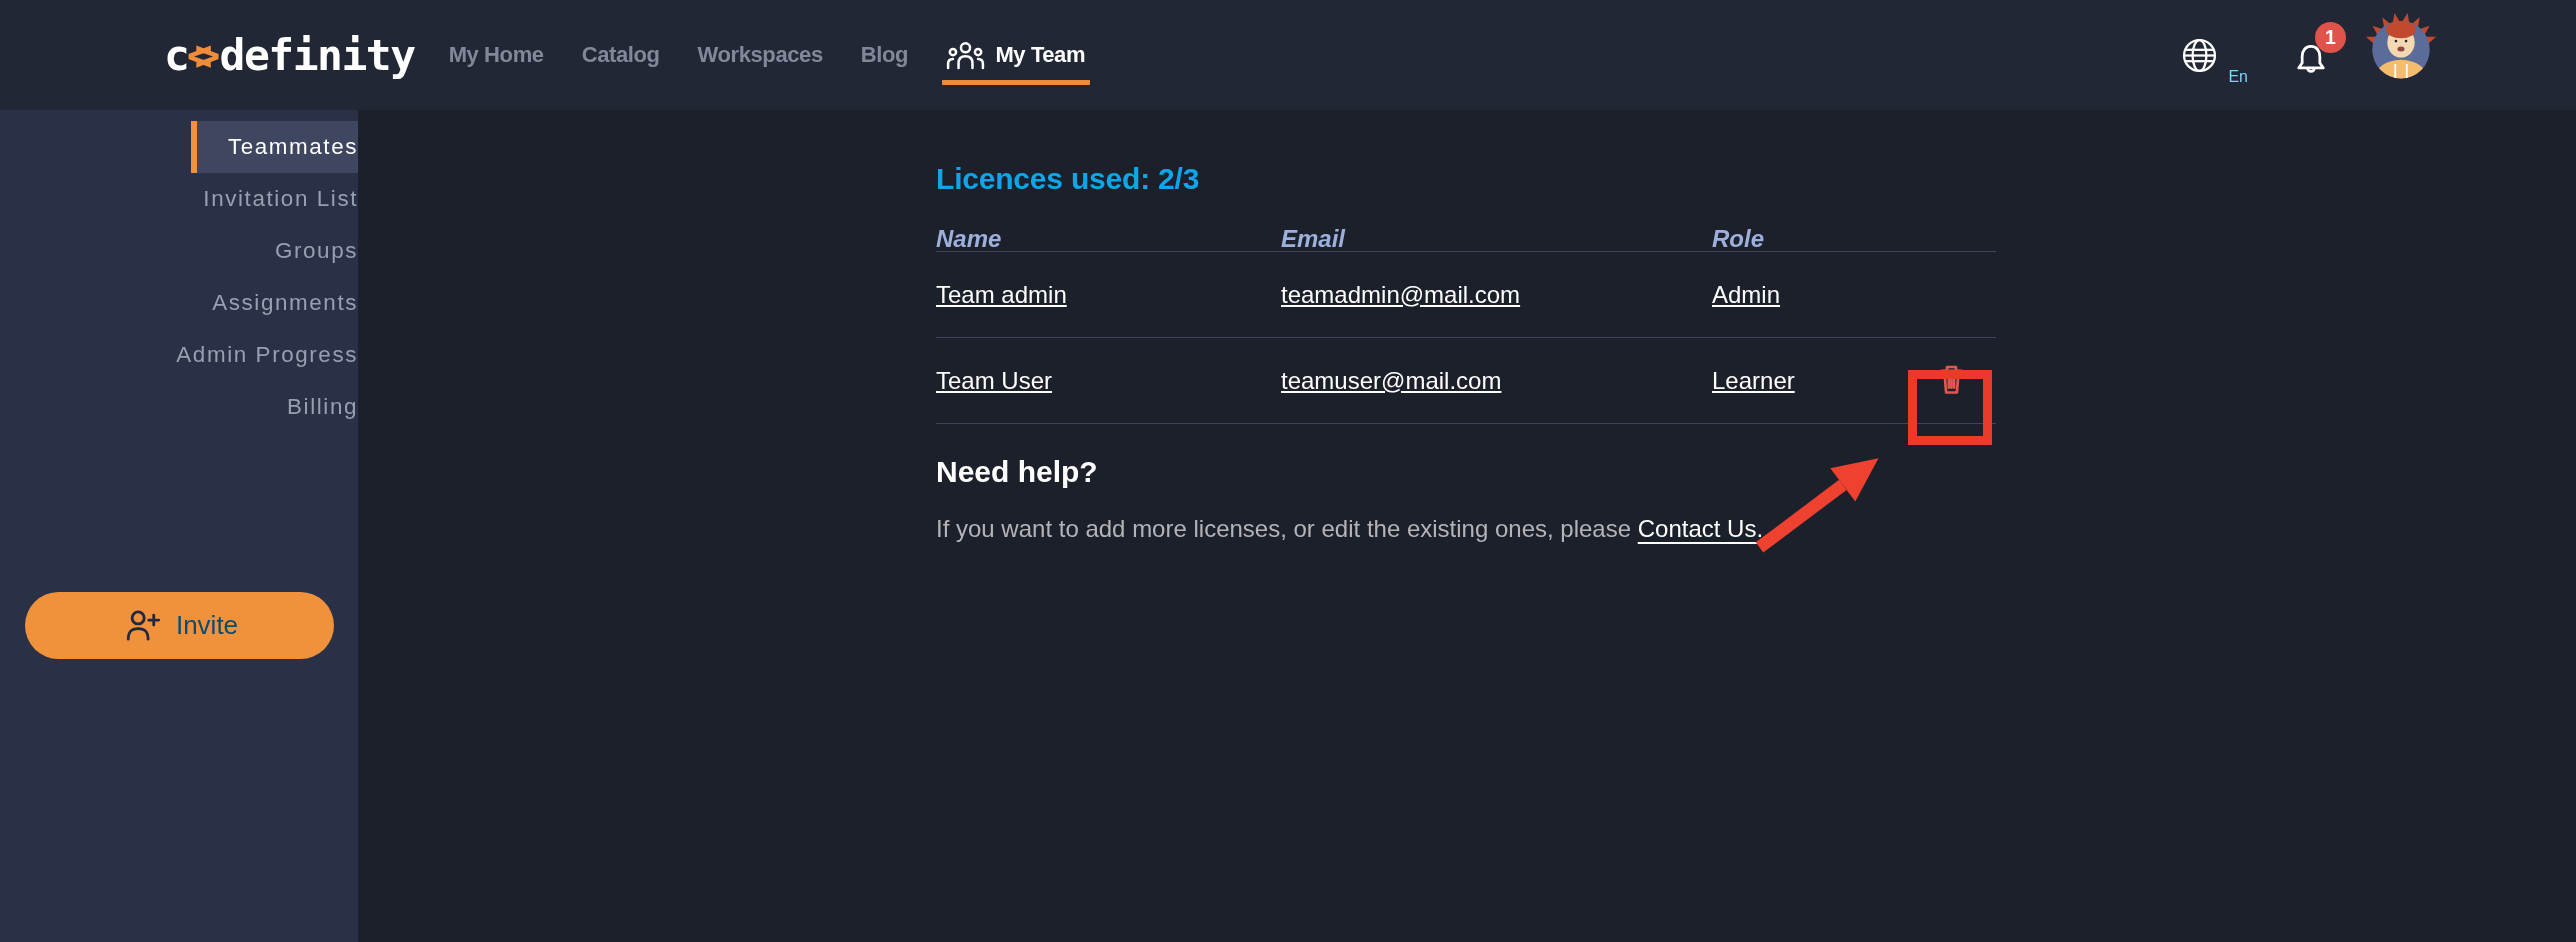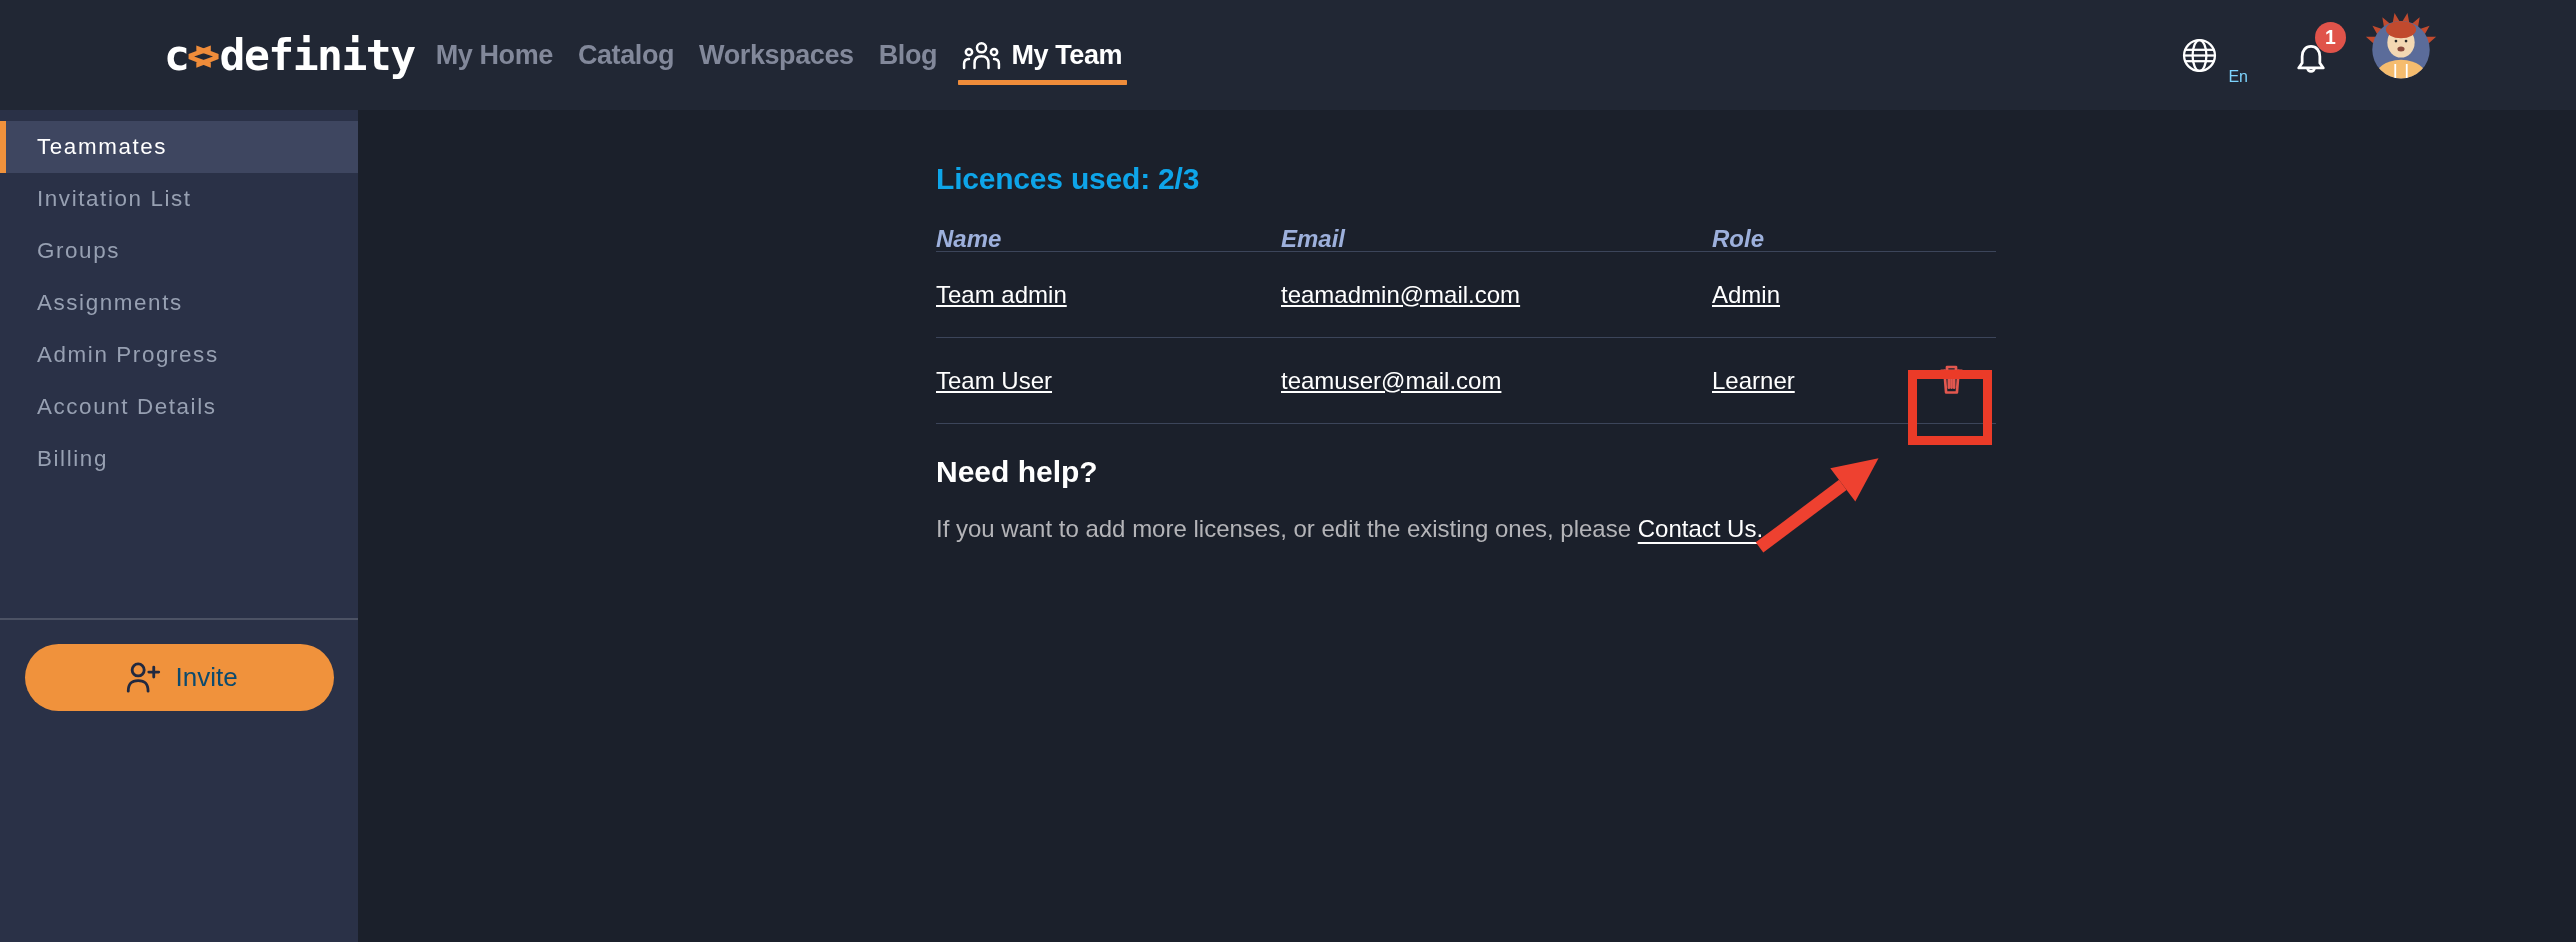--- a/index.html
+++ b/index.html
@@ -12,22 +12,22 @@
   .navbar {
     position:absolute; top:0; left:0; width:2576px; height:110px;
     background:#212734; display:flex; align-items:center; padding:0 145px 0 164px;
     z-index:5;
   }
   .logo { display:flex; align-items:center; cursor:pointer;
     font-family:"DejaVu Sans Mono", monospace; font-weight:bold; font-size:43px;
     color:#ffffff; letter-spacing:-1.5px; }
   .logo .angle { color:#ef8c3a; letter-spacing:-0.42em; margin-right:0.40em; margin-left:-0.04em; font-weight:bold; }
   .nav-links { display:flex; align-items:center; gap:25px; margin-left:21px; height:100%; }
-  .nav-link { color:#82889a; font-size:27px; font-weight:bold; letter-spacing:-0.4px;
-    text-decoration:none; cursor:pointer; display:flex; align-items:center; height:100%; position:relative; }
+  .nav-link { color:#82889a; font-size:22px; font-weight:bold; letter-spacing:-0.4px;
+    text-decoration:none; cursor:pointer; display:flex; align-items:center; height:100%; position:relative;margin-left:13px; }
   .nav-link.active { color:#ffffff; gap:10.4px; }
   .nav-link.active .underline {
     position:absolute; left:-4.5px; right:-4.5px; bottom:25px; height:5.2px; background:#ef8c3a; border-radius:0.7px; }
   .nav-link .people-icon { width:39px; height:31px; display:block; }
 
   .nav-right { margin-left:auto; display:flex; align-items:center; }
   .lang-switch { display:flex; align-items:center; gap:9px; cursor:pointer; }
   .lang-switch .globe { width:39px; height:39px; display:block; }
   .lang-label { color:#7dd3fc; font-size:16px;margin-top:44px; }
   .bell-wrap { position:relative; margin-left:43px; cursor:pointer; width:40px; height:39px; }
@@ -35,21 +35,21 @@
   .badge {
     position:absolute; top:-13.4px; right:-15px; width:31px; height:31px; border-radius:50%;
     background:#e0534a; color:#fff; font-size:19.4px; font-weight:bold;
     display:flex; align-items:center; justify-content:center; }
   .avatar { width:61px; height:61px; margin-left:39px; cursor:pointer; position:relative; }
   .avatar svg { width:72px; height:79px; position:absolute; left:-5.2px; top:-16.4px; overflow:visible; }
 
   
   .sidebar {
     position:absolute; top:110px; left:0; width:358px; height:832px;
-    background:#2a3147; padding-top:11.2px; display:flex; flex-direction:column;
+    background:#2a3147; padding-top:11.2px; display:flex; flex-direction:column;align-items:flex-end;
   }
   .side-item {
     height:52px; display:flex; align-items:center; padding-left:31px;
     color:#97a0b2; font-size:22.4px; letter-spacing:1.6px; cursor:pointer;
     border-left:6px solid transparent;
   }
   .side-item.active { background:#3e4660; border-left:6px solid #f0923c; color:#ffffff; }
   .side-divider { height:1.5px; background:rgba(255,255,255,0.16); margin-top:133px; }
   .invite-btn {
     margin:24px 24px 0 24.6px; height:67px; width:309px; border:none; border-radius:34px;
@@ -168,23 +168,20 @@
     <div class="side-item">
         <span>Groups</span>
       </div>
     <div class="side-item">
         <span>Assignments</span>
       </div>
     <div class="side-item">
         <span>Admin Progress</span>
       </div>
     <div class="side-item">
-        <span>Account Details</span>
-      </div>
-    <div class="side-item">
         <span>Billing</span>
       </div>
     <div class="side-divider"></div>
     <button class="invite-btn">
       <svg viewBox="0 0 56 48" fill="none" stroke="#212940" stroke-width="4" stroke-linecap="round">
         <circle cx="24" cy="14" r="8.5"></circle>
         <path d="M10 44 C10 31 17 29 24 29 C31 29 38 31 38 44"></path>
         <line x1="46" y1="10" x2="46" y2="24"></line>
         <line x1="39" y1="17" x2="53" y2="17"></line>
       </svg>

